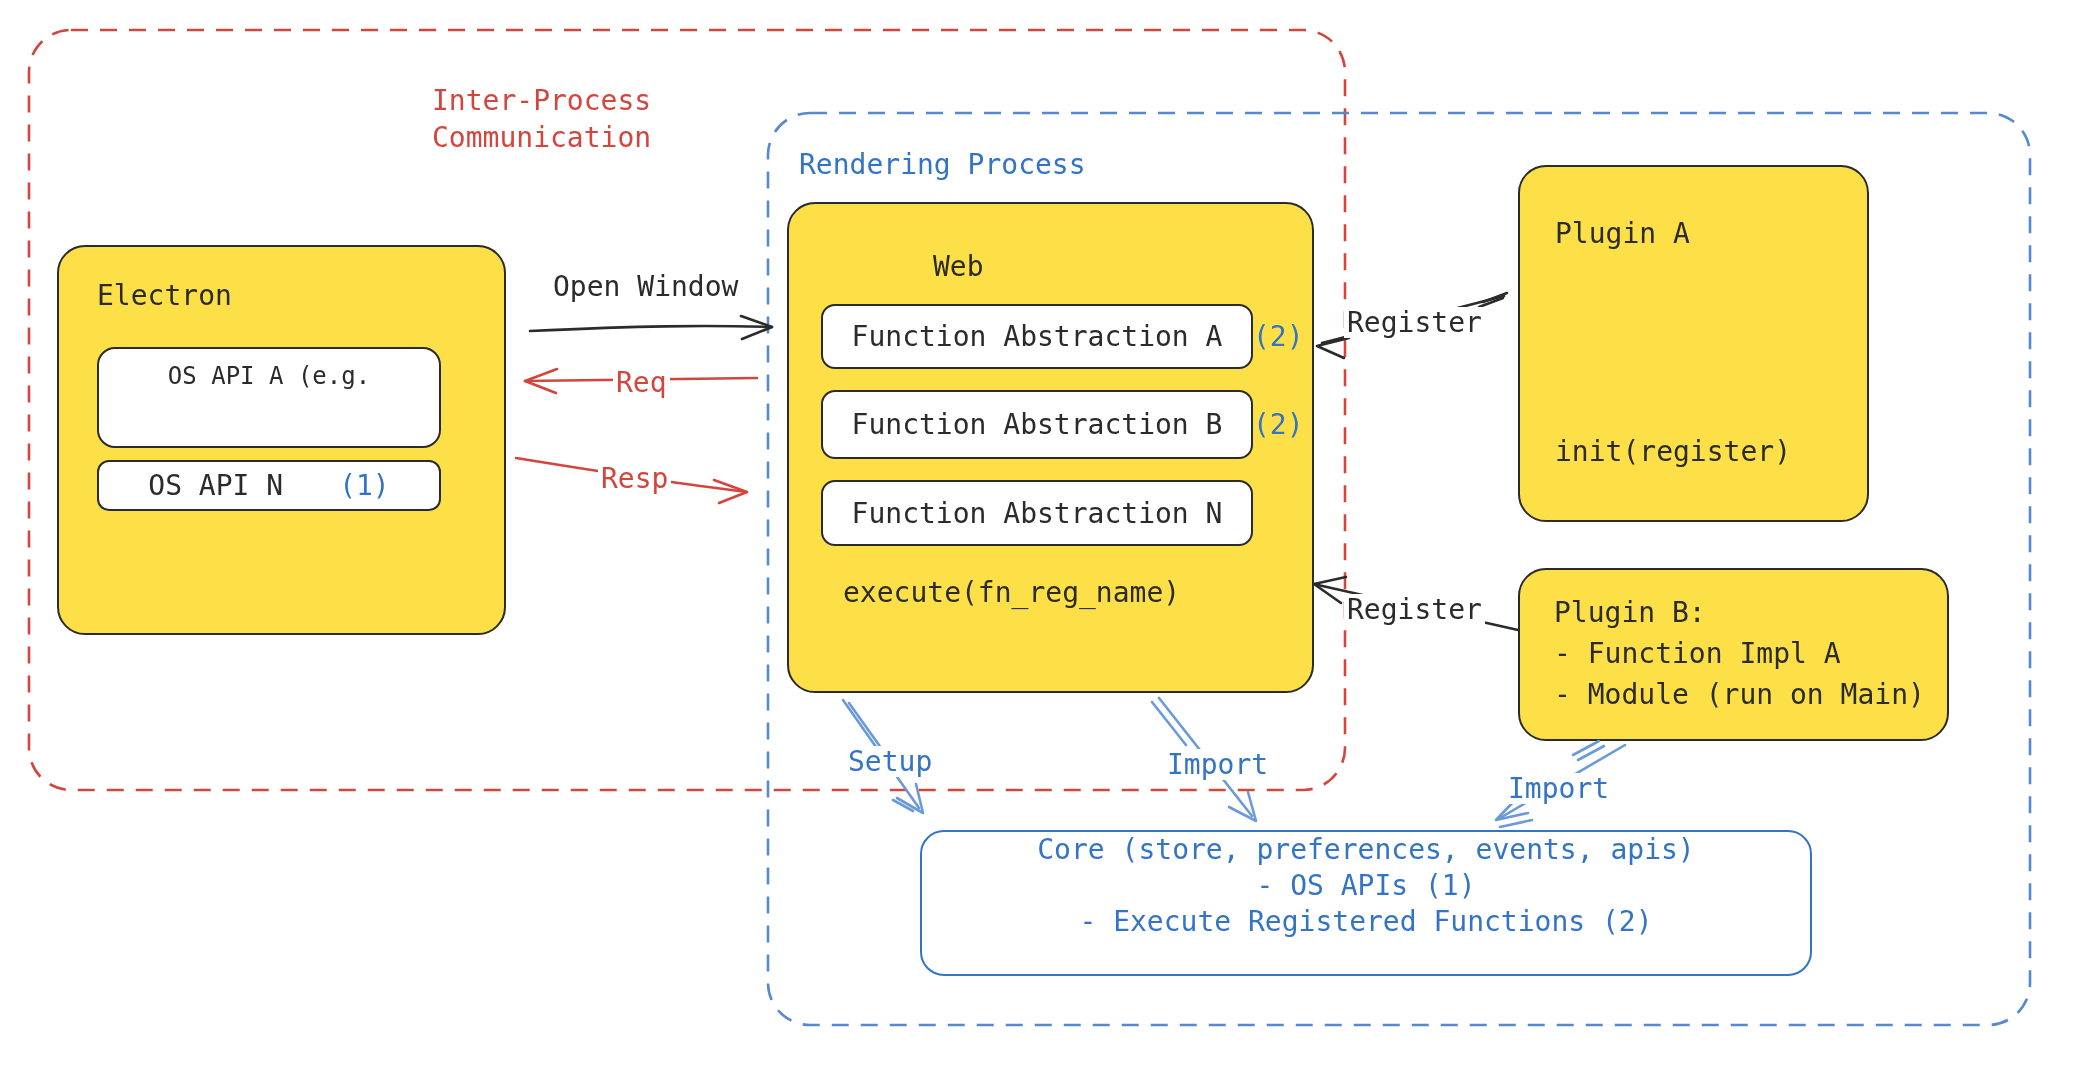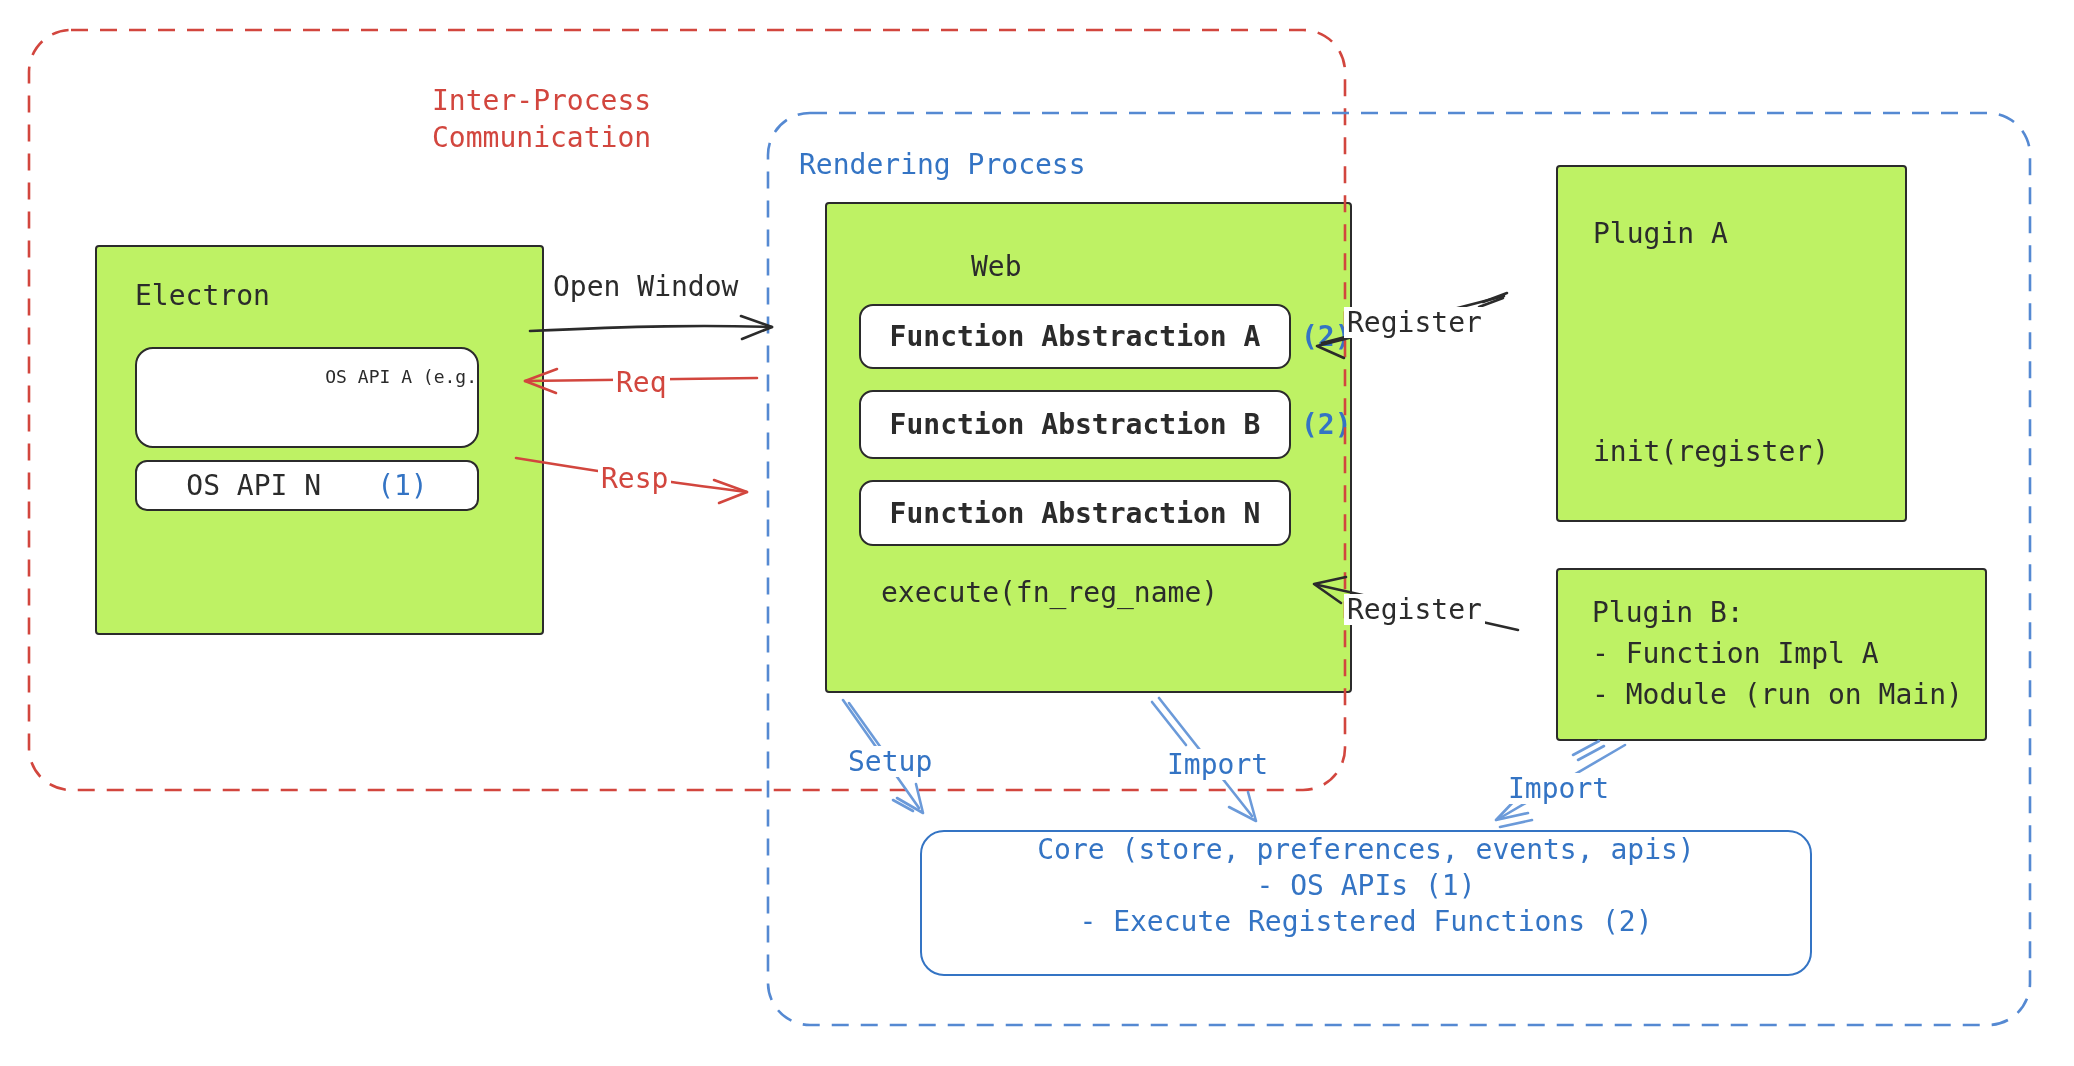--- a/index.html
+++ b/index.html
@@ -2,35 +2,35 @@
 <html style="--ink: #2b2b2b; --red: #d2463e; --blue: #3474c4; --blue_dash: #5589d2; --blue_arrow: #6b9ad9; --bg: #ffffff;"><head>
 <meta charset="utf-8">
 <style>
   html,body{margin:0;padding:0;background:#fff;}
   .canvas{
     position:relative;width:2074px;height:1066px;background:var(--bg,#fff);
     font-family:"DejaVu Sans Mono","Liberation Mono",monospace;
     color:var(--ink,#2b2b2b);overflow:hidden;
   }
   
-  .box{position:absolute;background:#bef264;border:2.5px solid var(--ink);border-radius:4px;z-index:1;margin-left:38px;}
+  .box{position:absolute;background:#fde047;border:2.5px solid var(--ink);border-radius:28px;z-index:1;}
   .inner-box{position:absolute;background:#fff;border:2px solid var(--ink);border-radius:14px;
     display:flex;align-items:center;justify-content:center;font-size:28px;}
   .box-title{position:absolute;font-size:28px;line-height:34px;white-space:nowrap;}
   .badge{color:var(--blue);font-size:28px;white-space:nowrap;}
   .mono-note{position:absolute;font-size:28px;line-height:34px;white-space:nowrap;}
 
   
-  .api-a-line1{margin-top:10px;text-align:right;font-size:18px;line-height:35px;}
+  .api-a-line1{margin-top:10px;text-align:center;font-size:24px;line-height:35px;}
   .api-a-line2{text-align:center;font-size:28px;line-height:35px;}
   .api-a-line2 .badge{margin-left:30px;}
   .api-n-row{display:flex;align-items:center;justify-content:center;gap:56px;}
 
   
-  .fa-row{position:absolute;display:flex;align-items:center;gap:10px;font-weight:bold;}
+  .fa-row{position:absolute;display:flex;align-items:center;}
   .fa-box{position:static;width:428px;border:2px solid var(--ink);border-radius:14px;background:#fff;
     display:flex;align-items:center;justify-content:center;font-size:28px;}
 
   
   .pb-lines{position:absolute;left:34px;top:22px;font-size:28px;line-height:41px;white-space:nowrap;}
   .core-box{position:absolute;background:#fff;border:2.5px solid var(--blue);border-radius:24px;z-index:1;
     color:var(--blue);text-align:center;font-size:28px;line-height:36px;}
   .core-box .core-lines{}
 
   

